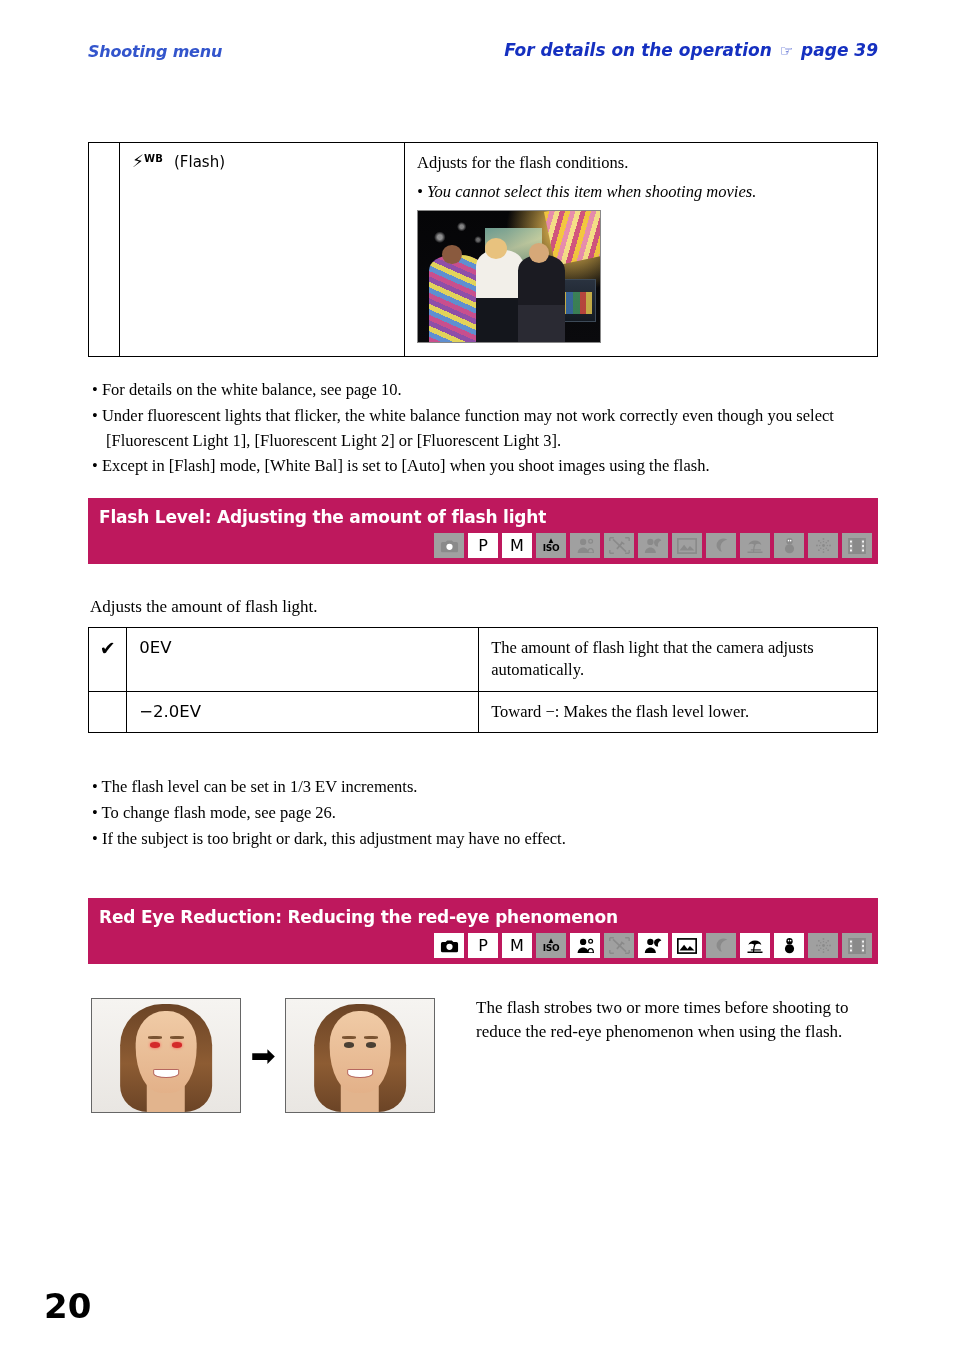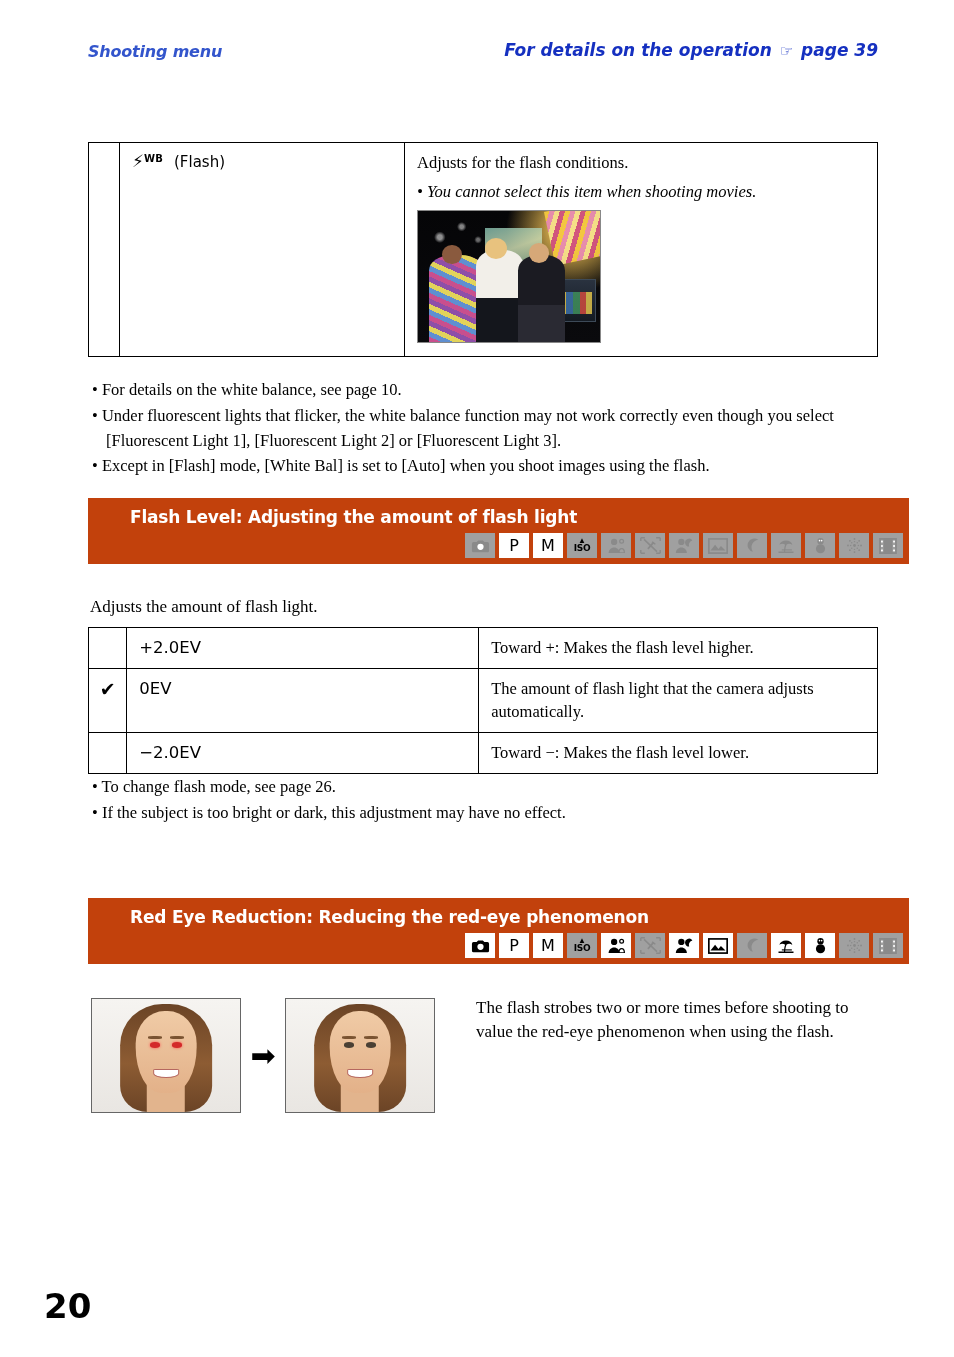--- a/index.html
+++ b/index.html
@@ -171,22 +171,21 @@
   }
   .pn-h1 { left: 13%; top: 26%; width: 11%; height: 15%; background:#8a5a3e; }
   .pn-h2 { left: 37%; top: 21%; width: 12%; height: 16%; background:#e8c27e; }
   .pn-h3 { left: 61%; top: 25%; width: 11%; height: 15%; background:#d6a878; }
 
   
   .banner {
     position: absolute;
     left: 88px;
     width: 790px;
-    background: #c2410c;
-    padding-left: 31px;
+    background: #be185d;
   }
   .banner-title {
     font-family: "DejaVu Sans", sans-serif;
     font-weight: bold;
     font-size: 17px;
     color: #ffffff;
     padding: 9px 0 4px 11px;
     letter-spacing: -0.2px;
   }
   .mode-row {
@@ -490,45 +489,39 @@
           </svg>
         </span>
       </div>
     </div>
 </div>
 
 <div class="body-text" style="left:90px; top:595px; width:700px;">Adjusts the amount of flash light.</div>
 
 <table class="man-table" style="left:88px; top:627px; width:790px;">
   <tbody>
-      <tr>
-    <td class="col-check">
-      <span class="checkmark"></span>
-    </td>
-    <td class="col-label label-cell">+2.0EV</td>
-    <td class="col-desc">Toward +: Makes the flash level higher.</td>
-  </tr>
   <tr>
     <td class="col-check">
       <span class="checkmark">✔</span>
     </td>
     <td class="col-label label-cell">0EV</td>
     <td class="col-desc" style="width:300px;">The amount of flash light that the camera adjusts automatically.</td>
   </tr>
   <tr>
     <td class="col-check">
       <span class="checkmark"></span>
     </td>
     <td class="col-label label-cell">−2.0EV</td>
     <td class="col-desc">Toward −: Makes the flash level lower.</td>
   </tr>
 </tbody>
   </table>
 
 <div class="bullet-list" style="left:92px; top:775px; width:700px;">
+  <div class="bl">The flash level can be set in 1/3 EV increments.</div>
   <div class="bl">To change flash mode, see page 26.</div>
   <div class="bl">If the subject is too bright or dark, this adjustment may have no effect.</div>
 </div>
 
 <div class="banner" style="top:898px;">
   <div class="banner-title">Red Eye Reduction: Reducing the red-eye phenomenon</div>
   <div class="mode-row" id="red-eye-modes">
       <div class="mode-icon on">
         <span style="display: flex;">
           <svg width="19" height="14" viewBox="0 0 24 18">
@@ -675,15 +668,15 @@
     <div class="fp-neck"></div>
     <div class="fp-face"></div>
     <div class="fp-brow l"></div>
     <div class="fp-brow r"></div>
     <div class="fp-eye l normal"></div>
     <div class="fp-eye r normal"></div>
     <div class="fp-mouth"></div>
   </div>
 </div>
 
-<div class="redeye-text" style="left:476px; top:996px; width:404px;">The flash strobes two or more times before shooting to value the red-eye phenomenon when using the flash.</div>
+<div class="redeye-text" style="left:476px; top:996px; width:404px;">The flash strobes two or more times before shooting to reduce the red-eye phenomenon when using the flash.</div>
 
 <div class="folio">20</div>
 
 </body></html>

